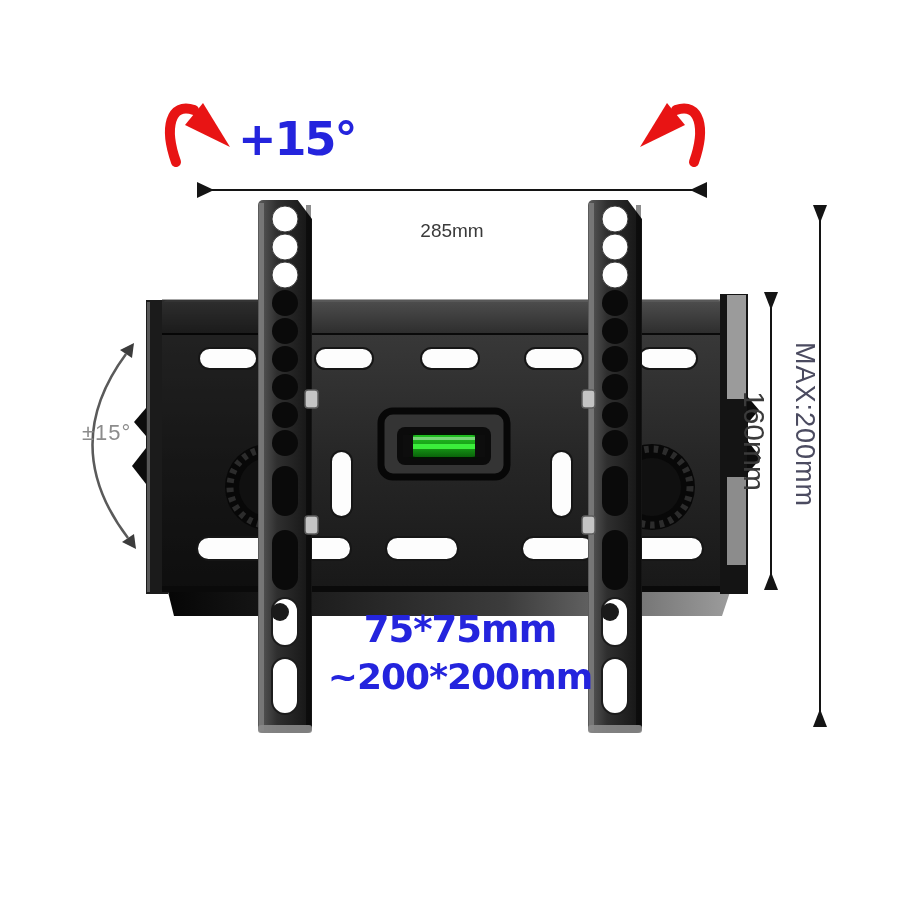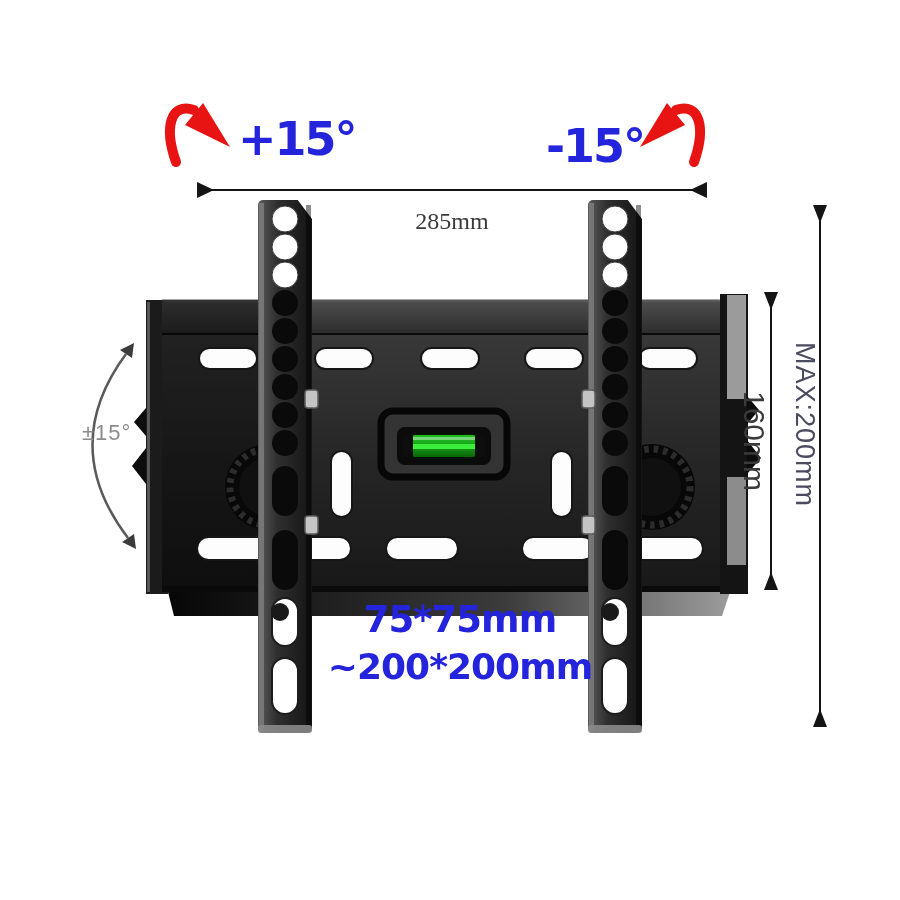--- a/index.html
+++ b/index.html
@@ -3,32 +3,32 @@
 <meta charset="utf-8">
 <style>
   html,body{margin:0;padding:0;background:#ffffff;}
   .canvas{position:relative;width:900px;height:792px;background:#fff;overflow:hidden;
           font-family:"DejaVu Sans", sans-serif;}
   .canvas svg{position:absolute;left:0;top:0;}
   .label{position:absolute;white-space:nowrap;}
   .blue{color:var(--annotation_blue);font-weight:bold;}
   .tilt-pos{left:238px;top:112px;font-size:46px;letter-spacing:-2px;}
   .tilt-neg{left:546px;top:119px;font-size:46px;letter-spacing:-2px;}
-  .dim-285{left:452px;top:208px;transform:translateX(-50%);font-size:24px;
-           color:var(--dimension_text_dark);font-family:Liberation Serif, serif;}
+  .dim-285{left:452px;top:220px;transform:translateX(-50%);font-size:19px;
+           color:var(--dimension_text_dark);font-family:Liberation Sans, sans-serif;}
   .tilt-range{left:82px;top:420px;font-size:22px;color:var(--tilt_range_gray);
            font-family:"Liberation Sans",sans-serif;font-weight:300;letter-spacing:1px;}
   .vert{writing-mode:vertical-rl;text-orientation:mixed;}
   .dim-160{left:737px;top:391px;font-size:30px;color:var(--dimension_text_dark);
            font-family:"Liberation Sans",sans-serif;font-weight:300;}
   .dim-max{left:789px;top:342px;font-size:27px;color:var(--dimension_text_slate);
            font-family:"Liberation Sans",sans-serif;font-weight:500;letter-spacing:1px;}
   .vesa-block{left:460px;top:590px;transform:translateX(-50%);text-align:center;line-height:1.12;}
   .vesa-title{font-size:47px;letter-spacing:2px;}
-  .vesa-min{font-size:37px;margin-top:9px;letter-spacing:-1px;}
+  .vesa-min{font-size:37px;margin-top:19px;letter-spacing:-1px;}
   .vesa-max{font-size:36px;margin-top:7px;letter-spacing:-1px;text-align:center;}
   .caption{left:495px;top:818px;transform:translateX(-50%);font-size:53px;font-weight:bold;
            color:var(--annotation_red);letter-spacing:1px;}
   .red-arrow{fill:var(--annotation_red);}
   .red-arrow-stroke{stroke:var(--annotation_red);stroke-width:10;fill:none;stroke-linecap:round;}
   .dimline{stroke:var(--dimension_line);stroke-width:2;fill:none;}
   .dimhead{fill:var(--dimension_line);}
   .arcline{stroke:#5a5a5a;stroke-width:2.5;fill:none;}
   .archead{fill:#3c3c3c;}
 </style>
@@ -195,21 +195,20 @@
       <path d="M 176,162 C 164,128 170,102 194,110" class="red-arrow-stroke"></path>
       <polygon points="230,147 203,103 185,125" class="red-arrow"></polygon>
     </g>
     <g transform="translate(870,0) scale(-1,1)">
       <path d="M 176,162 C 164,128 170,102 194,110" class="red-arrow-stroke"></path>
       <polygon points="230,147 203,103 185,125" class="red-arrow"></polygon>
     </g>
   </svg>
 
   <div class="label blue tilt-pos">+15°</div>
-  <div class="label blue tilt-neg">-15°</div>
   <div class="label dim-285">285mm</div>
   <div class="label tilt-range">±15°</div>
   <div class="label vert dim-160">160mm</div>
   <div class="label vert dim-max">MAX:200mm</div>
 
   <div class="label vesa-block">
     <div class="blue vesa-min">75*75mm</div>
     <div class="blue vesa-max">~200*200mm</div>
   </div>
 

